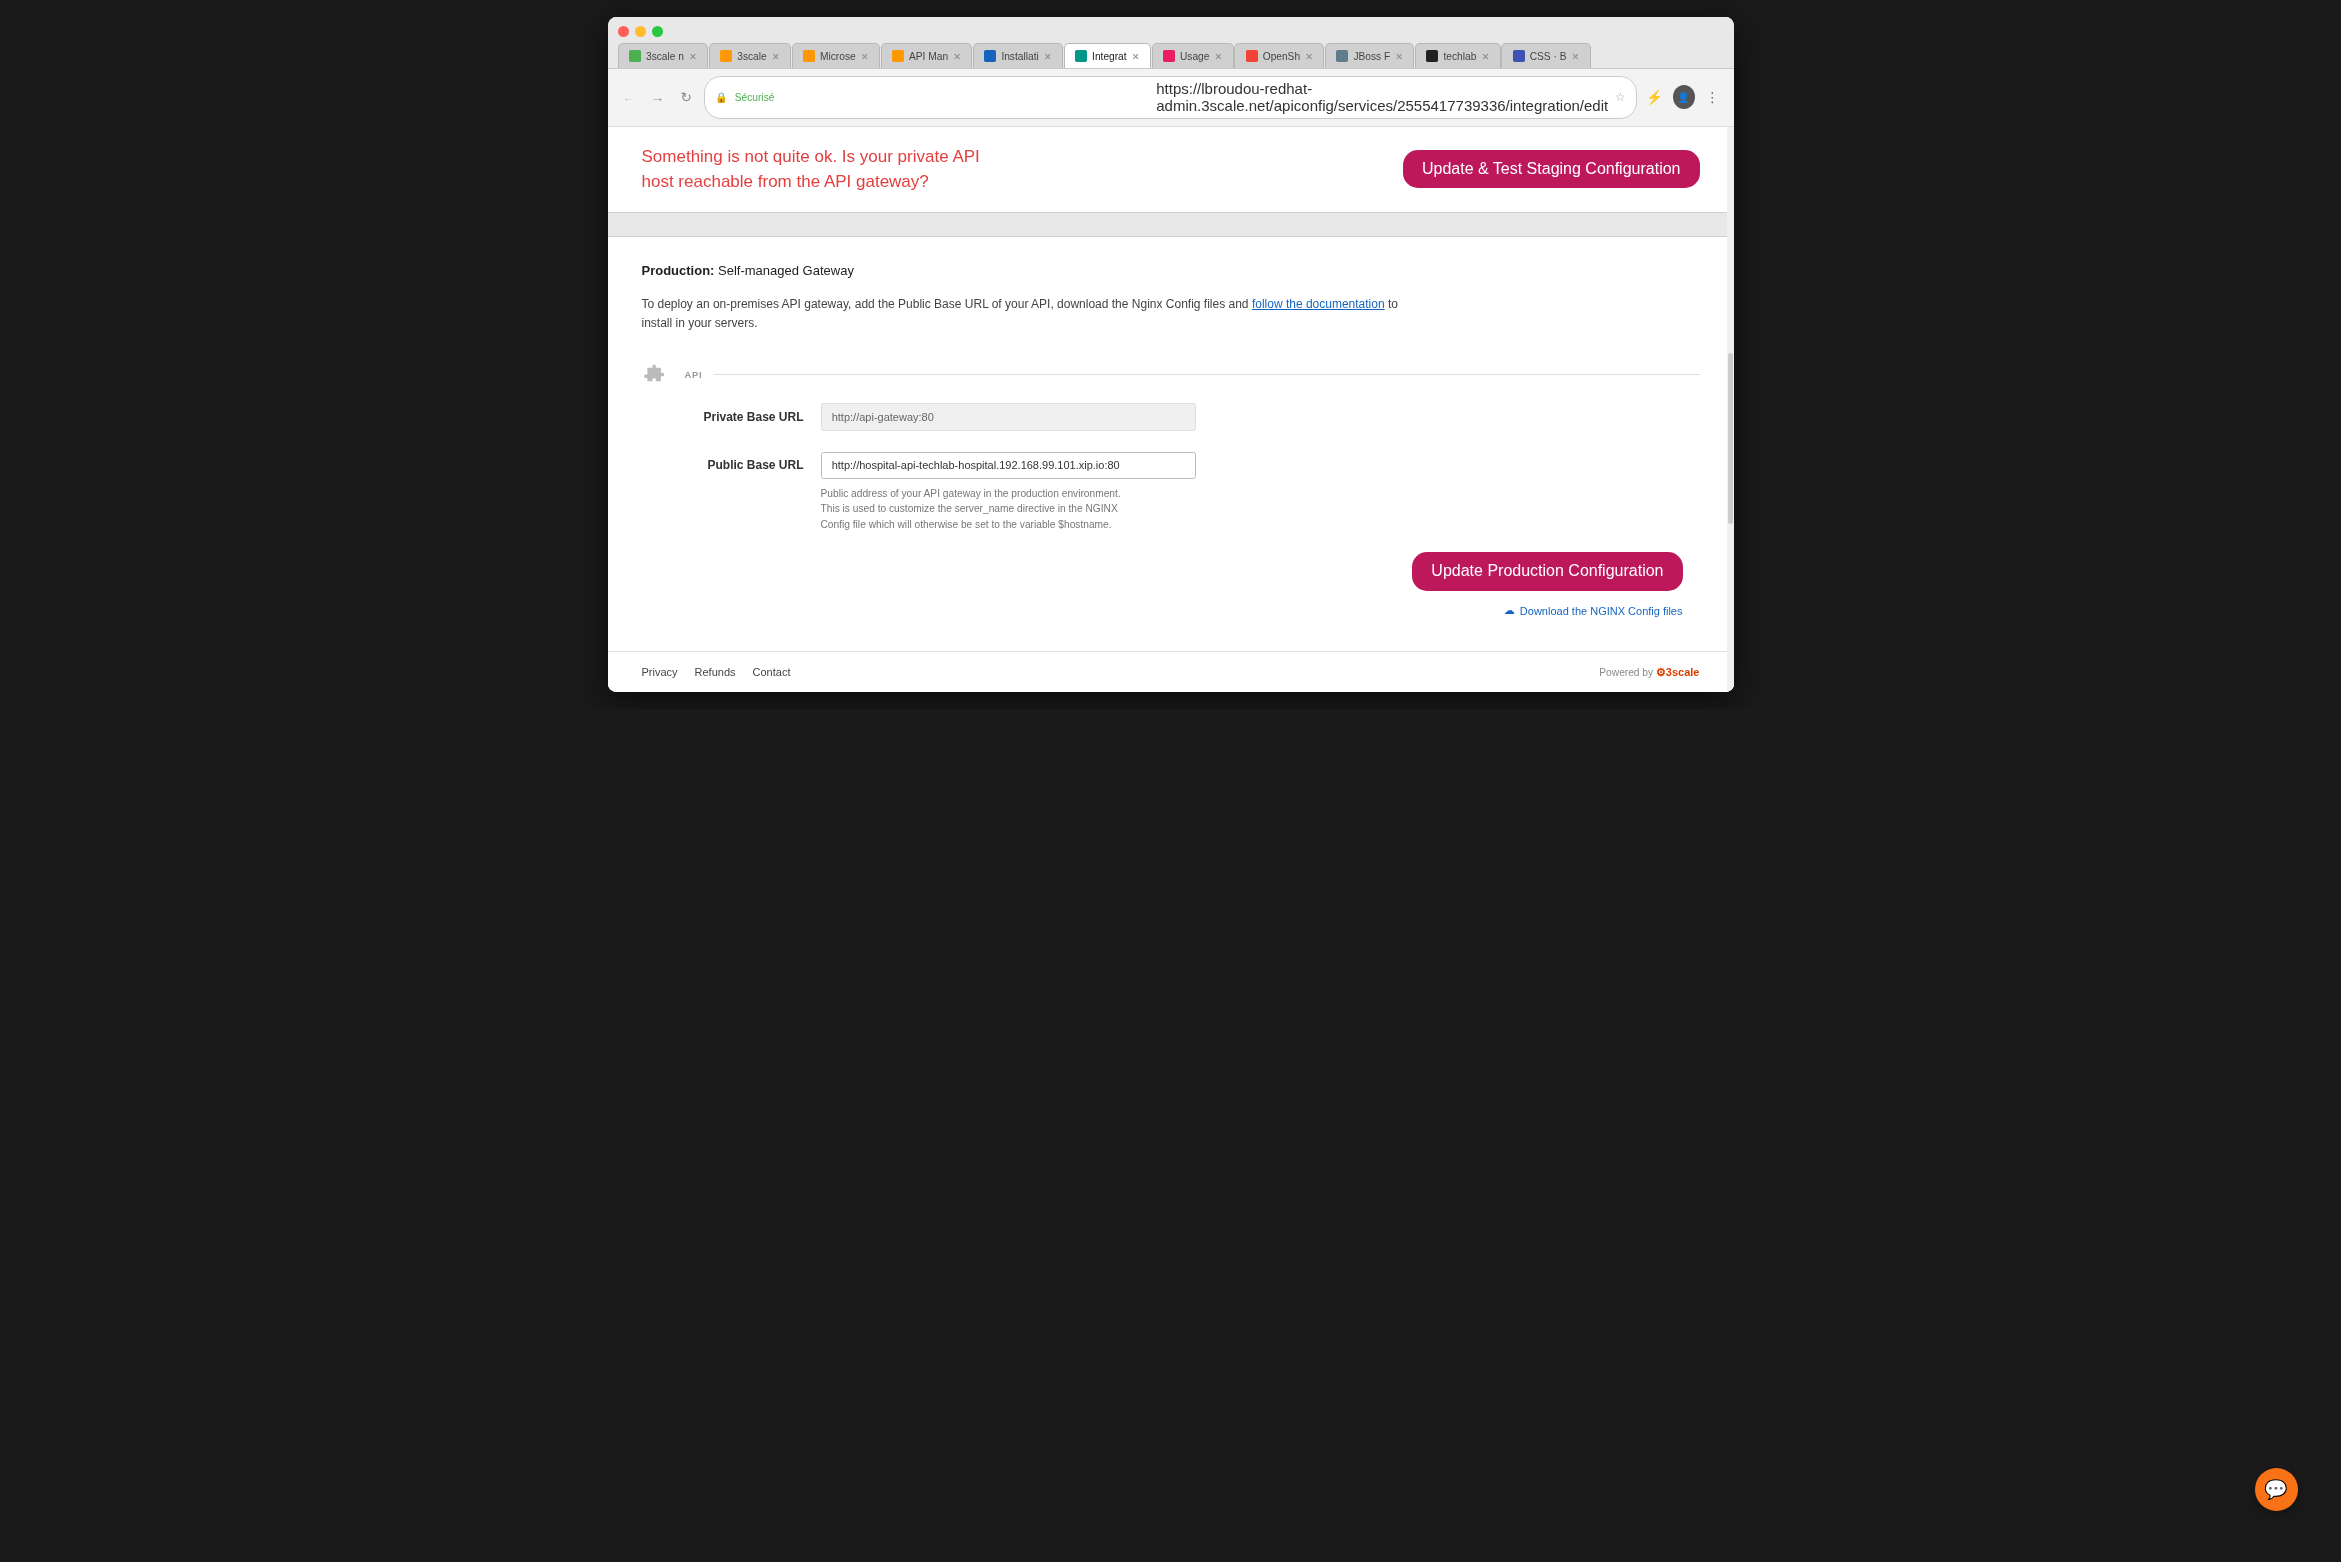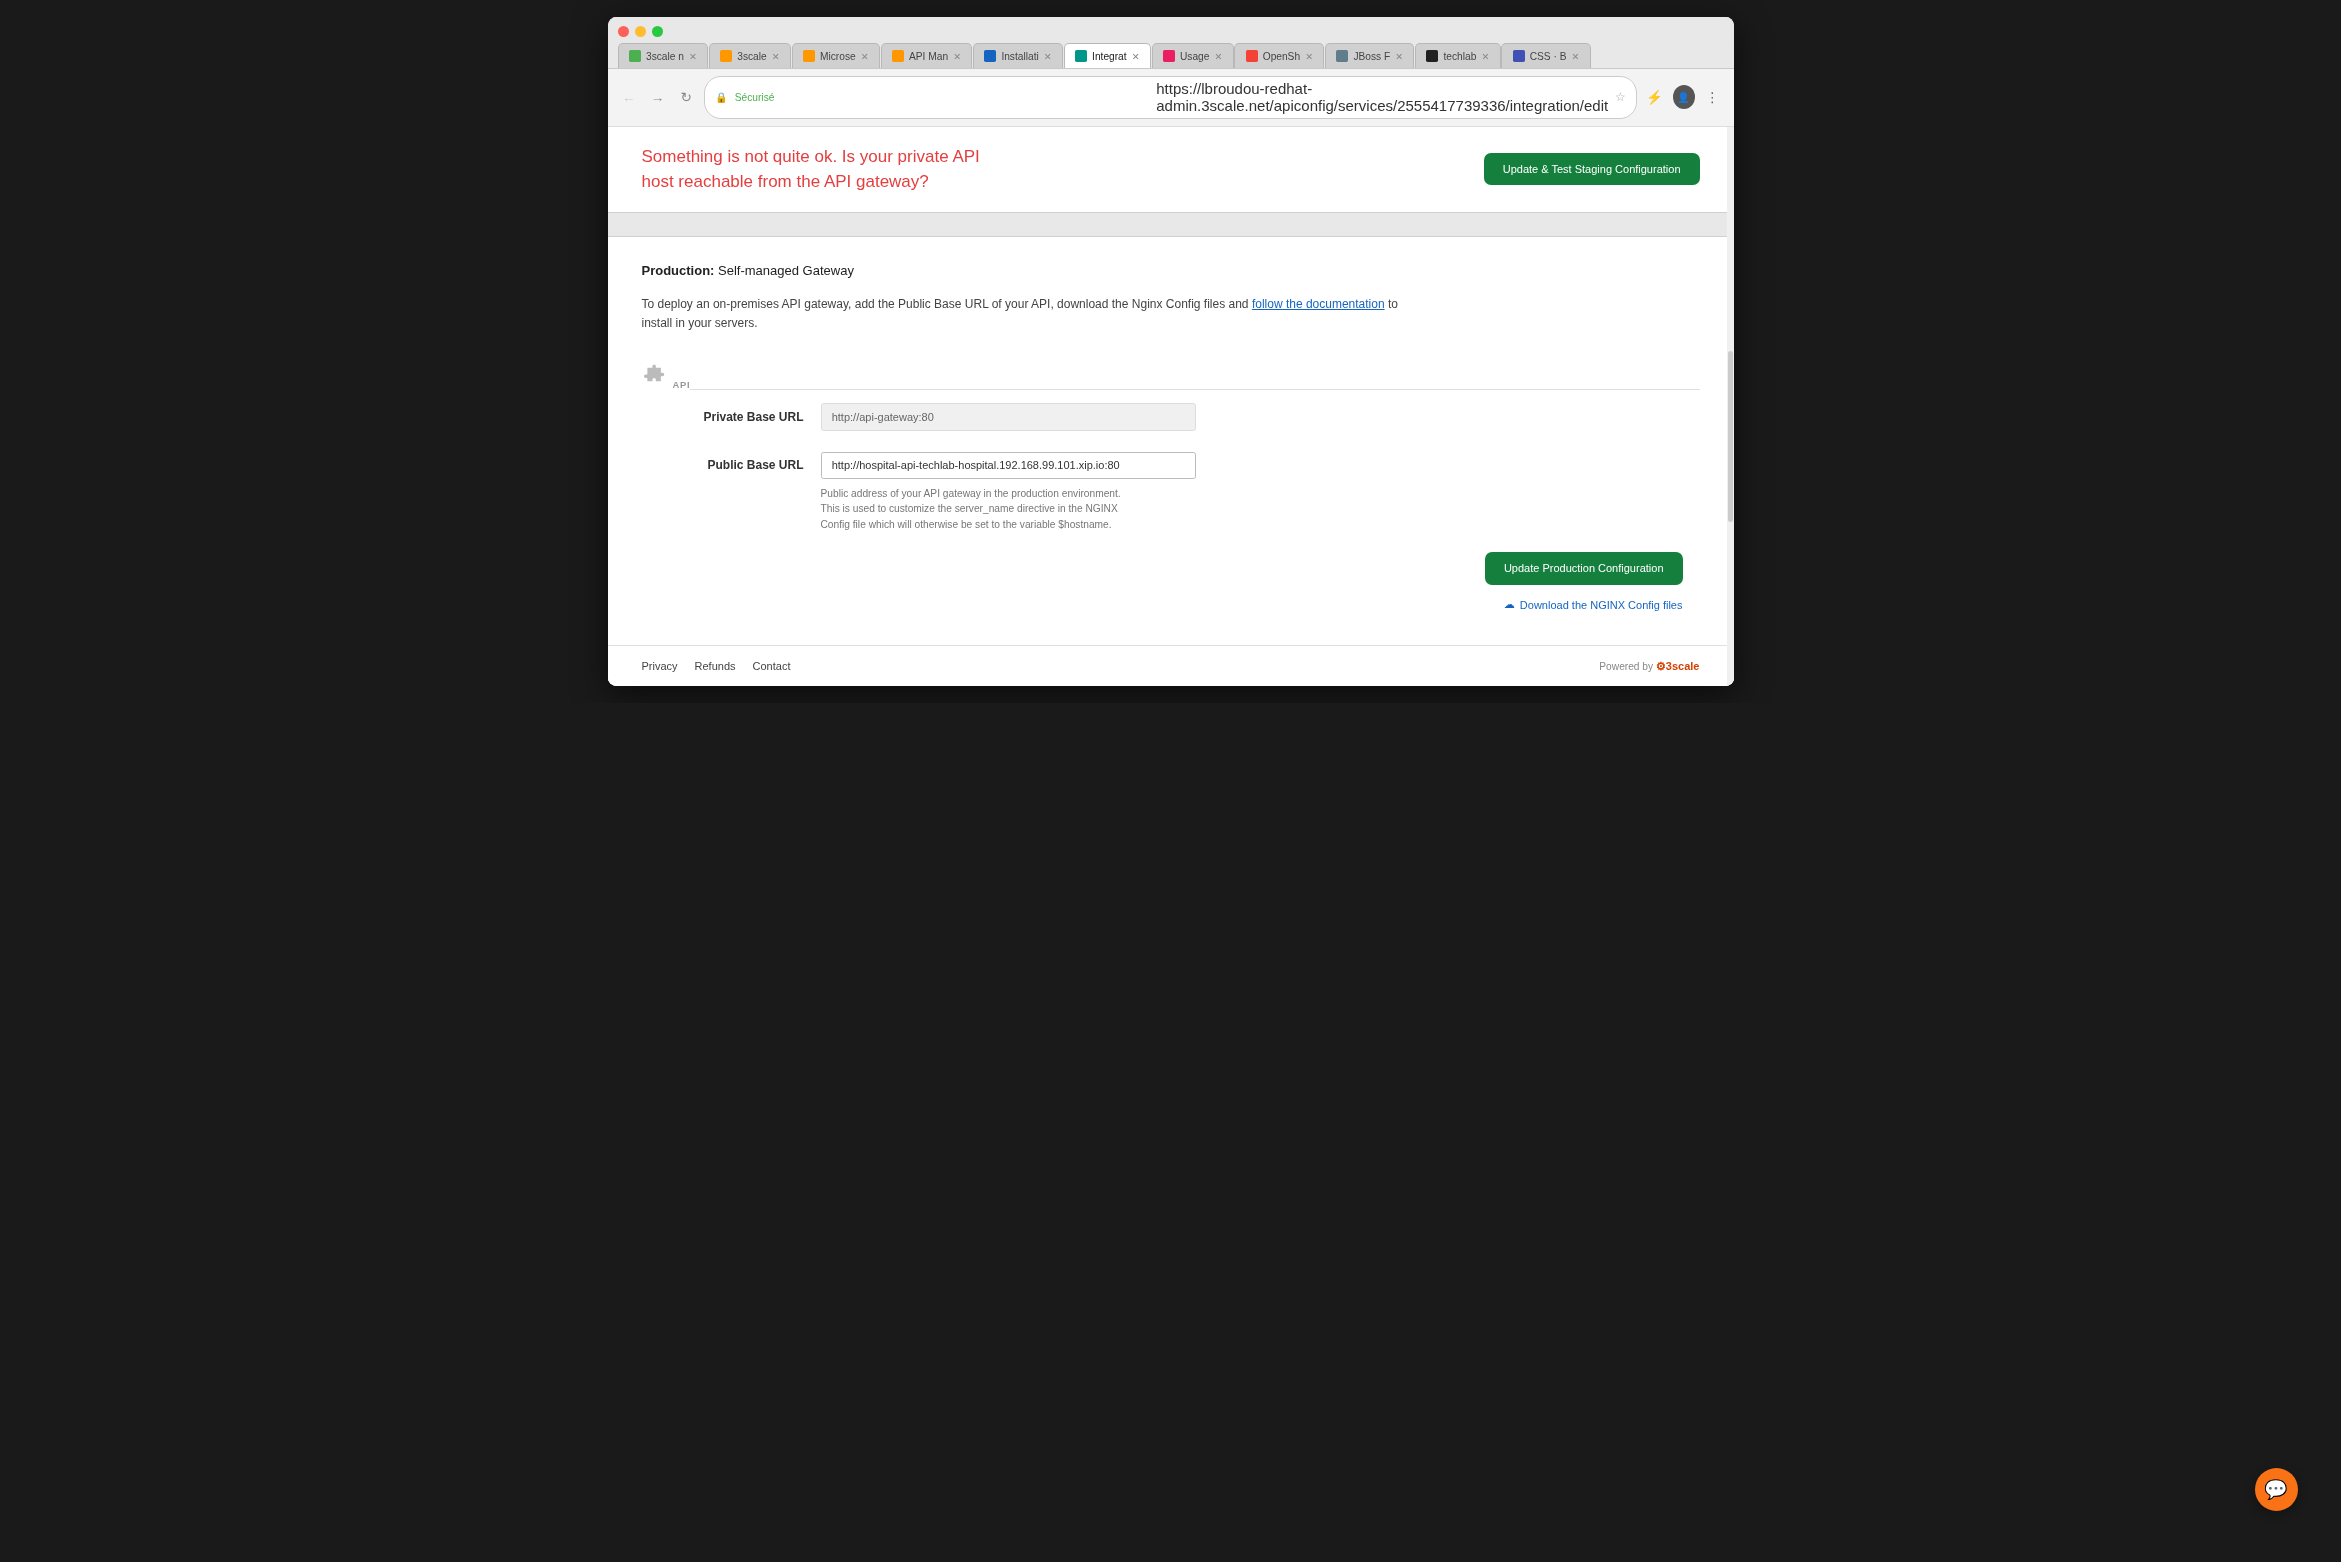--- a/index.html
+++ b/index.html
@@ -157,26 +157,26 @@
       justify-content: space-between;
     }
 
     .warning-text {
       color: #e53e3e;
       font-size: 17px;
       line-height: 1.5;
     }
 
     .btn-blue {
-      background: #15803d;
+      background: #be185d;
       color: #fff;
       border: none;
       padding: 10.2px 19px;
-      border-radius: 7px;
-      font-size: 11px;
+      border-radius: 15px;
+      font-size: 16px;
       font-weight: 500;
       cursor: pointer;
       white-space: nowrap;
     }
 
     
     .section-divider {
       height: 25.6px;
       background: #e8e8e8;
       border-top: 0.9px solid #d0d0d0;
@@ -362,21 +362,22 @@
     .fav-blue2 { background: #1565c0; }
     .fav-teal { background: #009688; }
     .fav-pink { background: #e91e63; }
     .fav-red { background: #f44336; }
     .fav-gray { background: #607d8b; }
     .fav-dark { background: #212121; }
     .fav-indigo { background: #3f51b5; }
 
     .section-header-line {
       display: flex;
-      align-items: flex-end;
+      align-items: center;
+      gap: 12px;
       padding: 0 0 0 0;
       margin-bottom: 13.6px;
     }
 
     .section-line-label {
       font-size: 9.4px;
       font-weight: 600;
       color: #999;
       letter-spacing: 0.7px;
       text-transform: uppercase;

